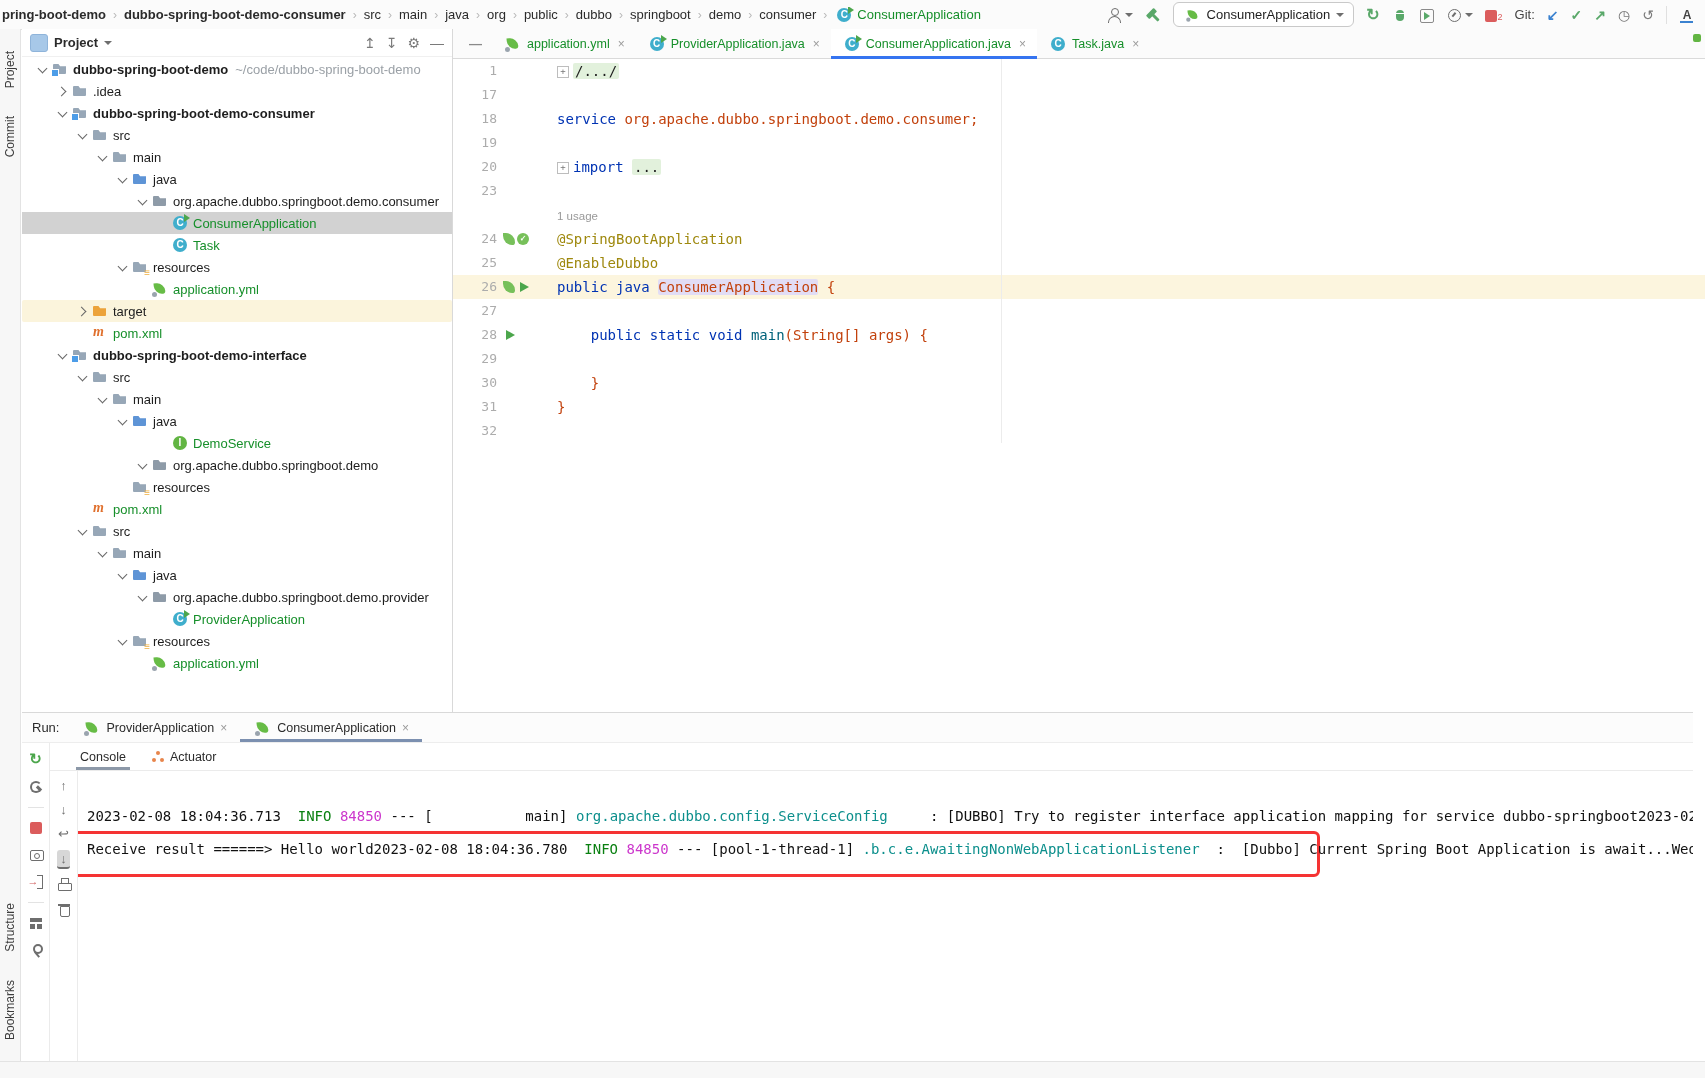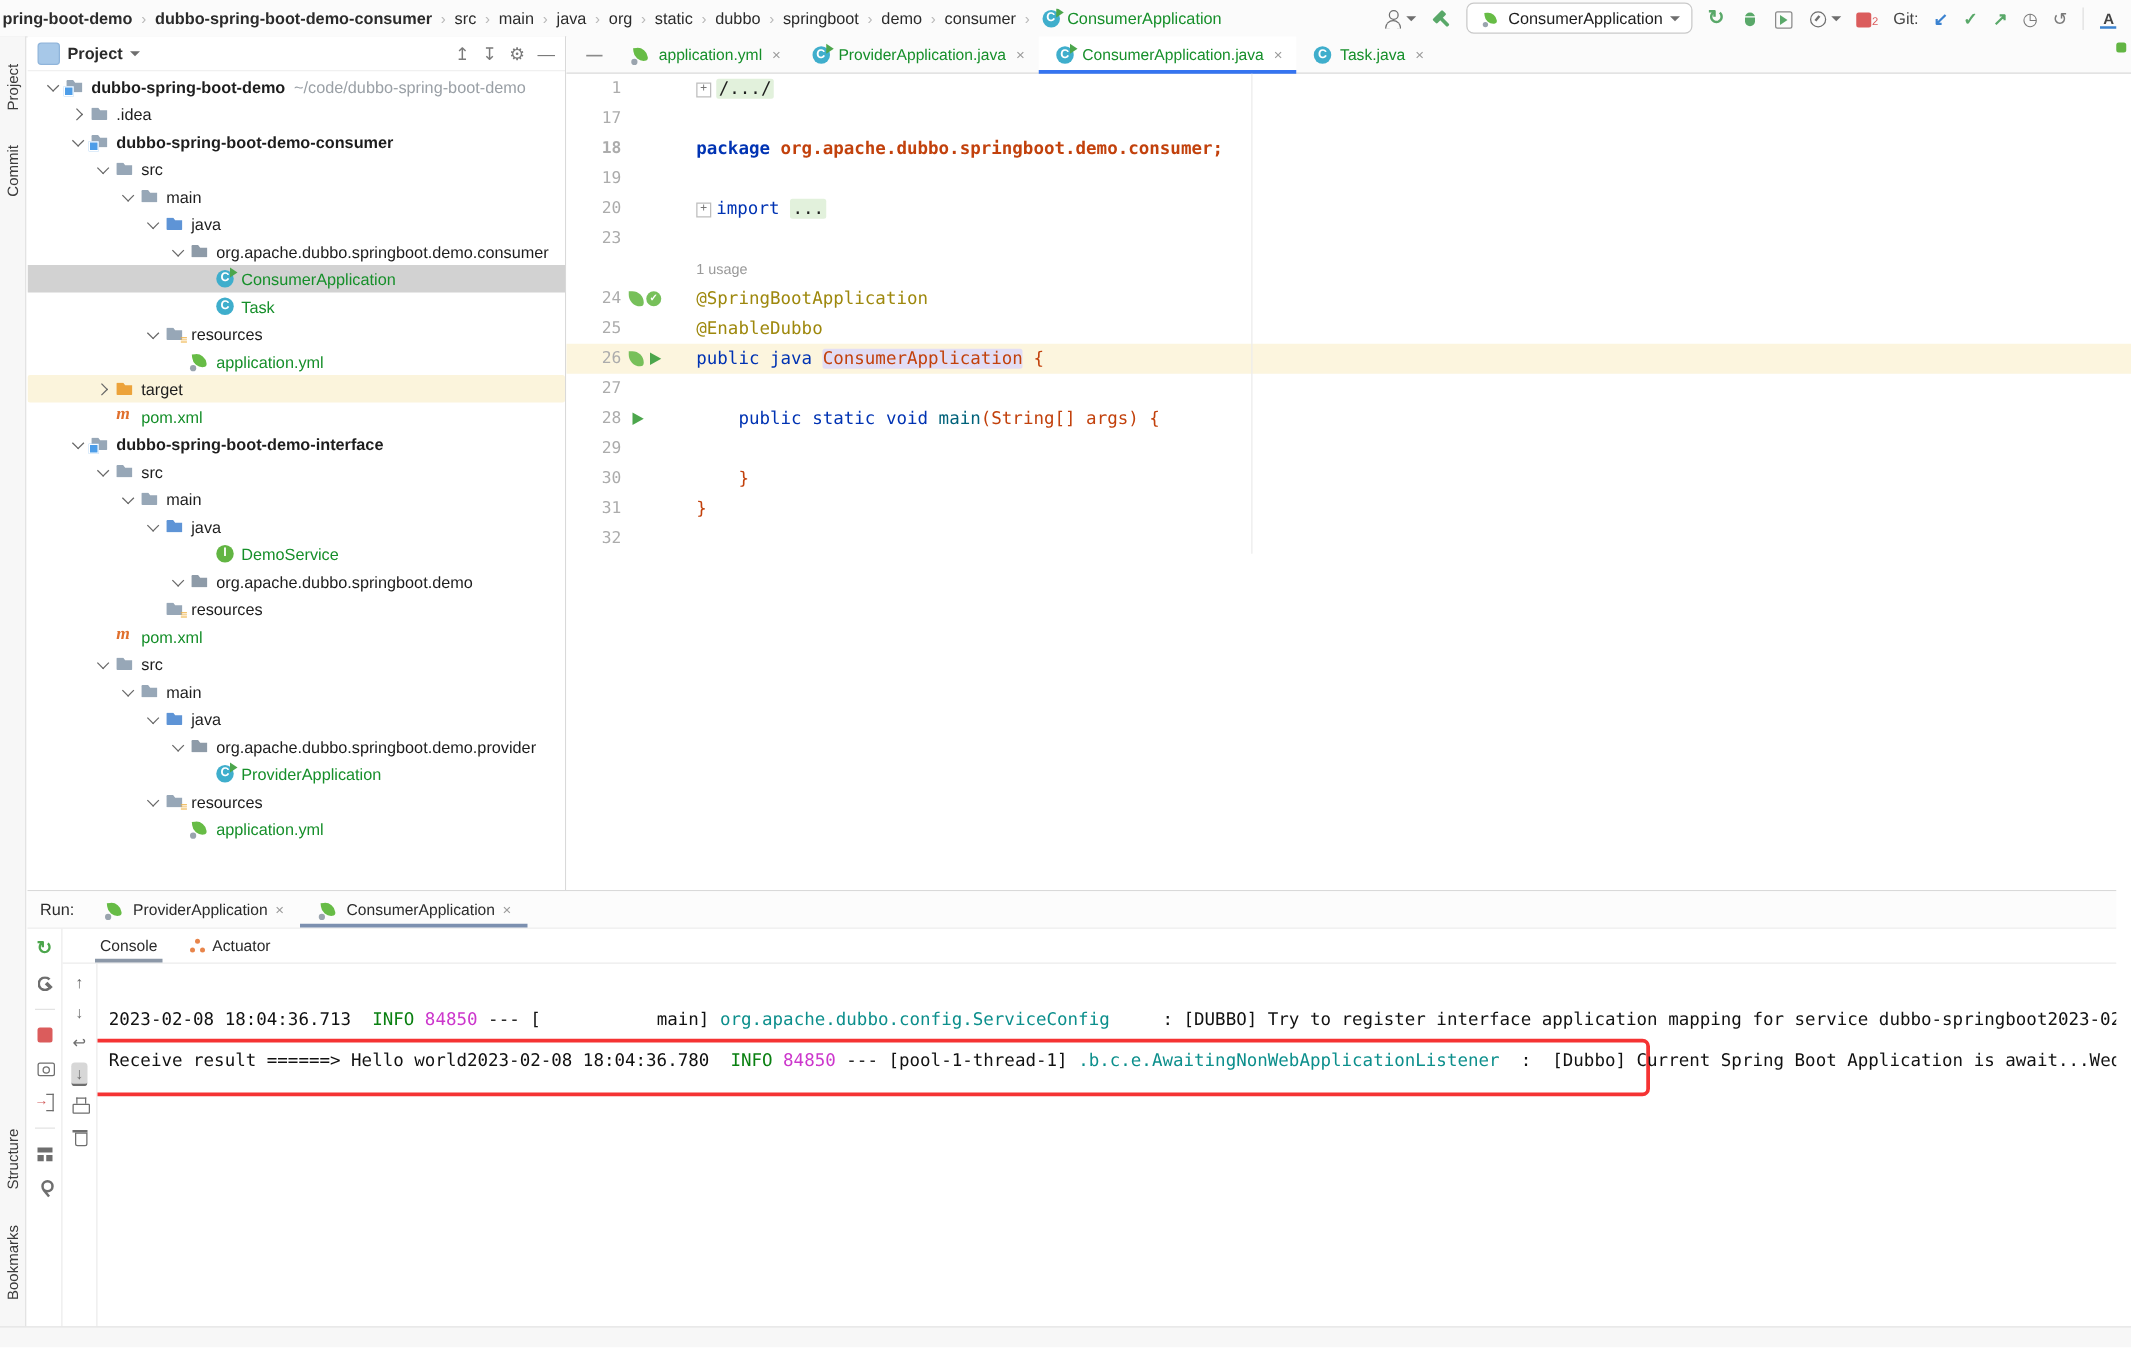--- a/index.html
+++ b/index.html
@@ -170,21 +170,21 @@
       <span class="crumb bold"><span>dubbo-spring-boot-demo-consumer</span></span>
       <span class="crumb-sep">›</span>
       <span class="crumb"><span>src</span></span>
       <span class="crumb-sep">›</span>
       <span class="crumb"><span>main</span></span>
       <span class="crumb-sep">›</span>
       <span class="crumb"><span>java</span></span>
       <span class="crumb-sep">›</span>
       <span class="crumb"><span>org</span></span>
       <span class="crumb-sep">›</span>
-      <span class="crumb"><span>static</span></span>
+      <span class="crumb"><span>public</span></span>
       <span class="crumb-sep">›</span>
       <span class="crumb"><span>dubbo</span></span>
       <span class="crumb-sep">›</span>
       <span class="crumb"><span>springboot</span></span>
       <span class="crumb-sep">›</span>
       <span class="crumb"><span>demo</span></span>
       <span class="crumb-sep">›</span>
       <span class="crumb"><span>consumer</span></span>
       <span class="crumb-sep">›</span>
       <span class="crumb green">
@@ -439,21 +439,21 @@
       <span class="etab">
         <span class="ic ic-class"></span>
         <span>Task.java</span>
         <span class="x">×</span>
       </span>
     </div>
   <div class="codewrap" id="code">
     <div class="gutsep"></div>
   <span class="eline" style="display: flex;"><span class="ln">1</span><span class="gico"></span><span class="fold"></span><span class="codecell"><span class="pbox">+</span><span class="foldtxt">/.../</span></span></span>
       <span class="eline" style="display: flex;"><span class="ln">17</span><span class="gico"></span><span class="fold"></span><span class="codecell"></span></span>
-      <span class="eline" style="display: flex; font-weight: bold;"><span class="ln">18</span><span class="gico"></span><span class="fold"></span><span class="codecell"><span class="k">package </span><span class="p">org.apache.dubbo.springboot.demo.consumer;</span></span></span>
+      <span class="eline" style="display: flex;"><span class="ln">18</span><span class="gico"></span><span class="fold"></span><span class="codecell"><span class="k">service </span><span class="p">org.apache.dubbo.springboot.demo.consumer;</span></span></span>
       <span class="eline" style="display: flex;"><span class="ln">19</span><span class="gico"></span><span class="fold"></span><span class="codecell"></span></span>
       <span class="eline" style="display: flex;"><span class="ln">20</span><span class="gico"></span><span class="fold"></span><span class="codecell"><span class="pbox">+</span><span class="k">import </span><span class="foldtxt">...</span></span></span>
       <span class="eline" style="display: flex;"><span class="ln">23</span><span class="gico"></span><span class="fold"></span><span class="codecell"></span></span>
       <span class="eline" style="display: flex;"><span class="ln"></span><span class="gico"></span><span class="fold"></span><span class="codecell"><span class="usage">1 usage</span></span></span>
       <span class="eline" style="display: flex;"><span class="ln">24</span><span class="gico"><span class="gleaf"></span><span class="gdot">✓</span></span><span class="fold"></span><span class="codecell"><span class="ann">@SpringBootApplication</span></span></span>
       <span class="eline" style="display: flex;"><span class="ln">25</span><span class="gico"></span><span class="fold"></span><span class="codecell"><span class="ann">@EnableDubbo</span></span></span>
       <span class="eline cur" style="display: flex;"><span class="ln">26</span><span class="gico"><span class="gleaf"></span><span class="gplay"></span></span><span class="fold"></span><span class="codecell"><span class="k">public java </span><span class="p hl">ConsumerApplication</span><span class="p"> {</span></span></span>
       <span class="eline" style="display: flex;"><span class="ln">27</span><span class="gico"></span><span class="fold"></span><span class="codecell"></span></span>
       <span class="eline" style="display: flex;"><span class="ln">28</span><span class="gico"><span class="gplay"></span></span><span class="fold"></span><span class="codecell"><span class="p">    </span><span class="k">public static void </span><span class="decl">main</span><span class="p">(String[] args) {</span></span></span>
       <span class="eline" style="display: flex;"><span class="ln">29</span><span class="gico"></span><span class="fold"></span></span>

